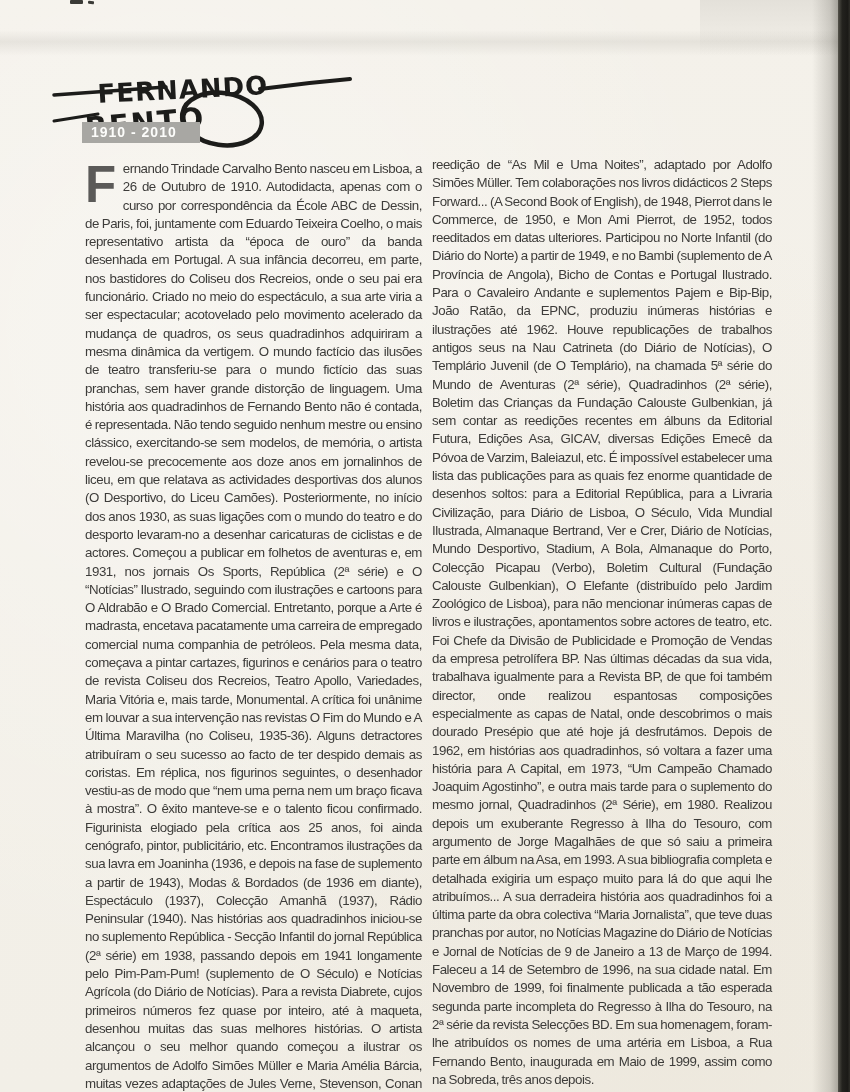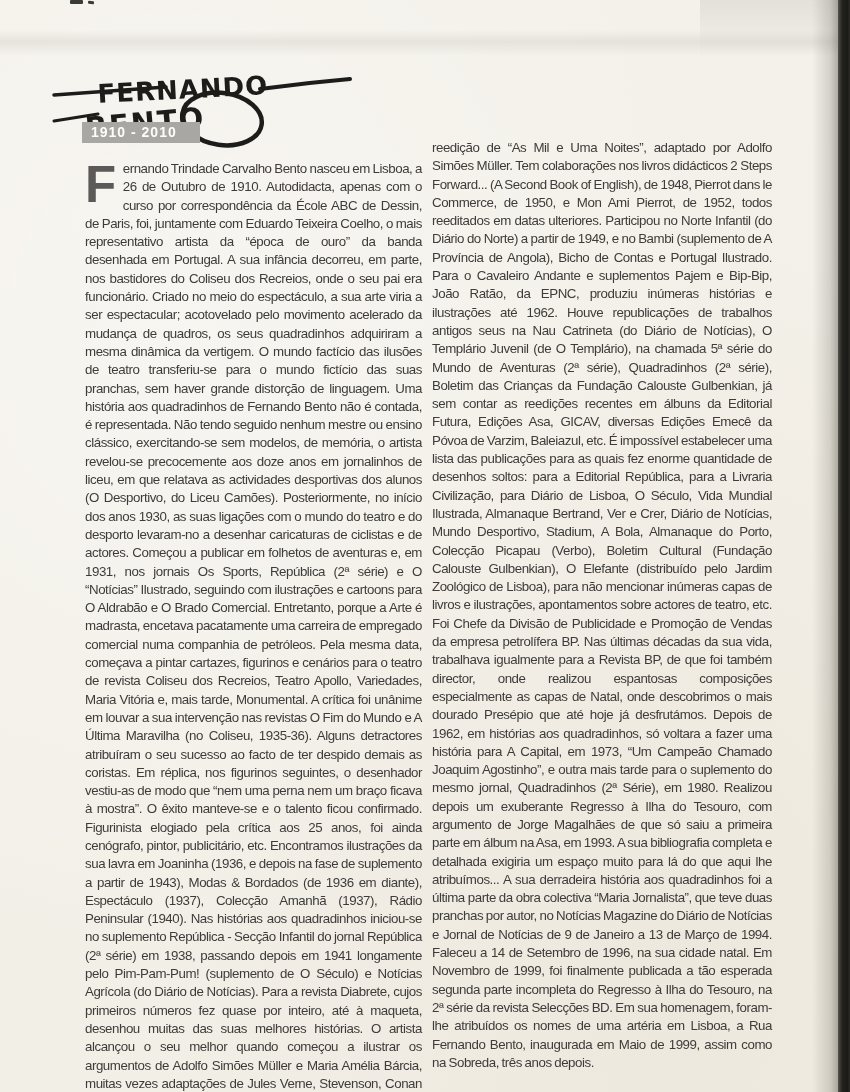--- a/index.html
+++ b/index.html
@@ -44,21 +44,21 @@
     box-sizing:border-box;
   }
   
   .col{
     position:absolute;width:337px;
     font-size:13.3px;line-height:18.3px;color:#3d3c3a;
     letter-spacing:-0.45px;word-spacing:-0.6px;
     text-align:justify;
   }
   .col-left{left:85px;top:160px;}
-  .col-right{left:432px;top:139px;width:340px;}
+  .col-right{left:432px;top:156px;width:340px;}
   .dropcap{
     float:left;
     font-size:51px;line-height:43px;font-weight:bold;color:#5b5a58;
     margin:3px 7px 0 0;
   }
 </style>
 </head>
 <body>
 
 <div class="page">

